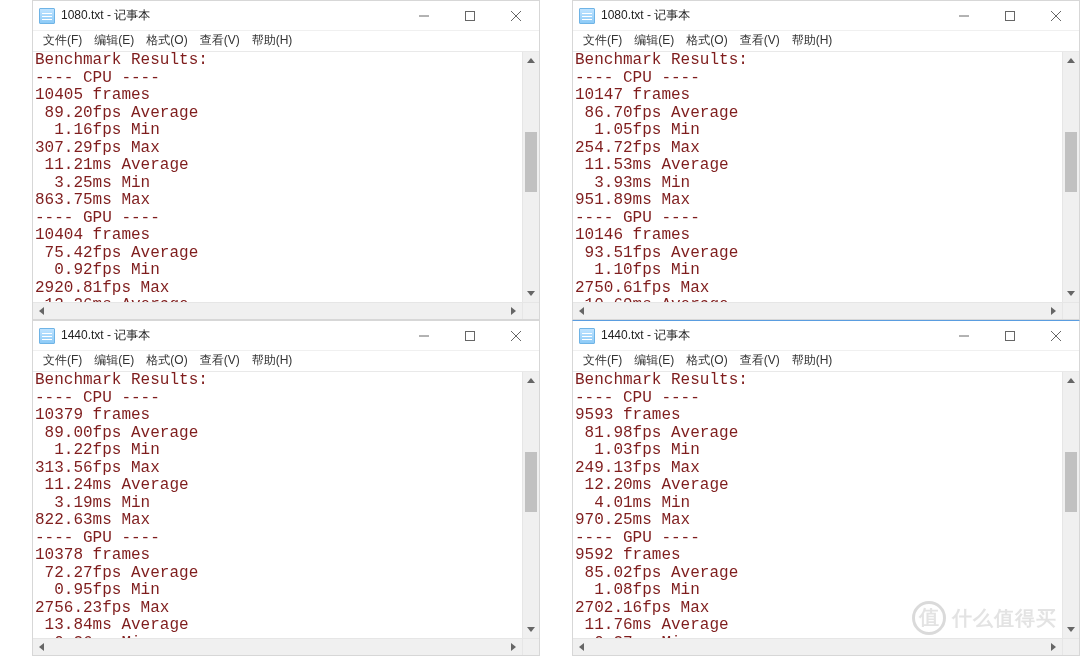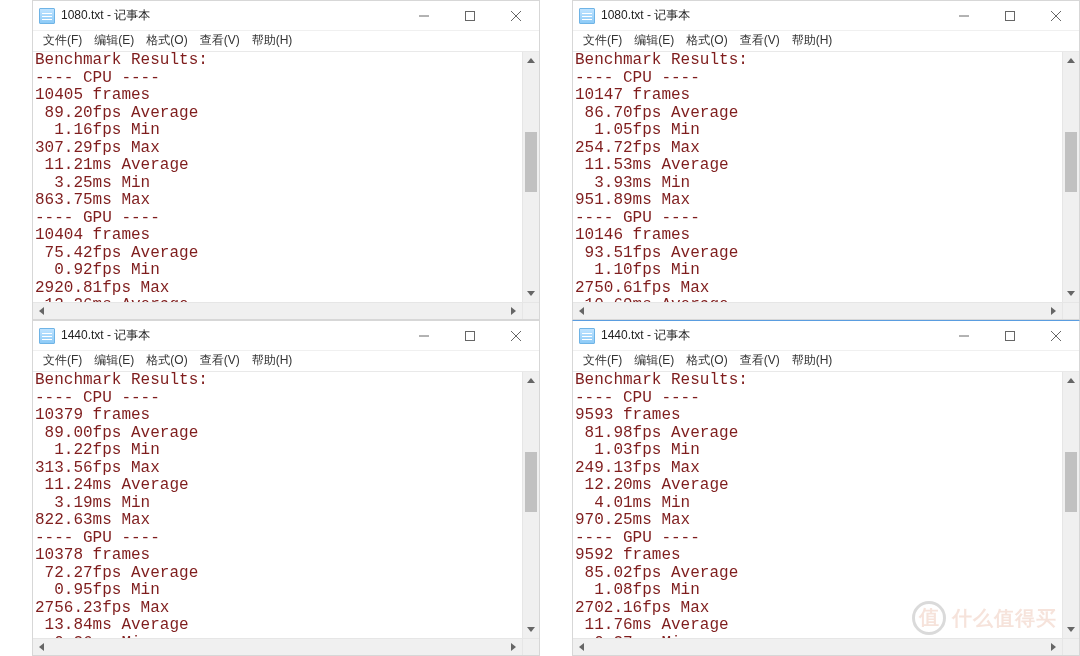--- a/index.html
+++ b/index.html
@@ -124,21 +124,21 @@
   }
   .hscroll .track { flex: 1; position: relative; }
 
   .watermark {
     position: absolute;
     right: 8px; bottom: 18px;
     width: 160px; height: 40px;
     opacity: 0.14;
     pointer-events: none;
     display: flex; align-items: center; gap: 6px;
-    color: #c2410c;
+    color: #404040;
     font-weight: 700;
   }
   .watermark .logo {
     width: 34px; height: 34px; border-radius: 50%;
     border: 3px solid #000; position: relative;
   }
   .watermark .logo::before {
     content: "值"; position: absolute; left: 50%; top: 50%;
     transform: translate(-50%,-52%); font-size: 20px; font-family: "Microsoft YaHei",sans-serif;
   }

